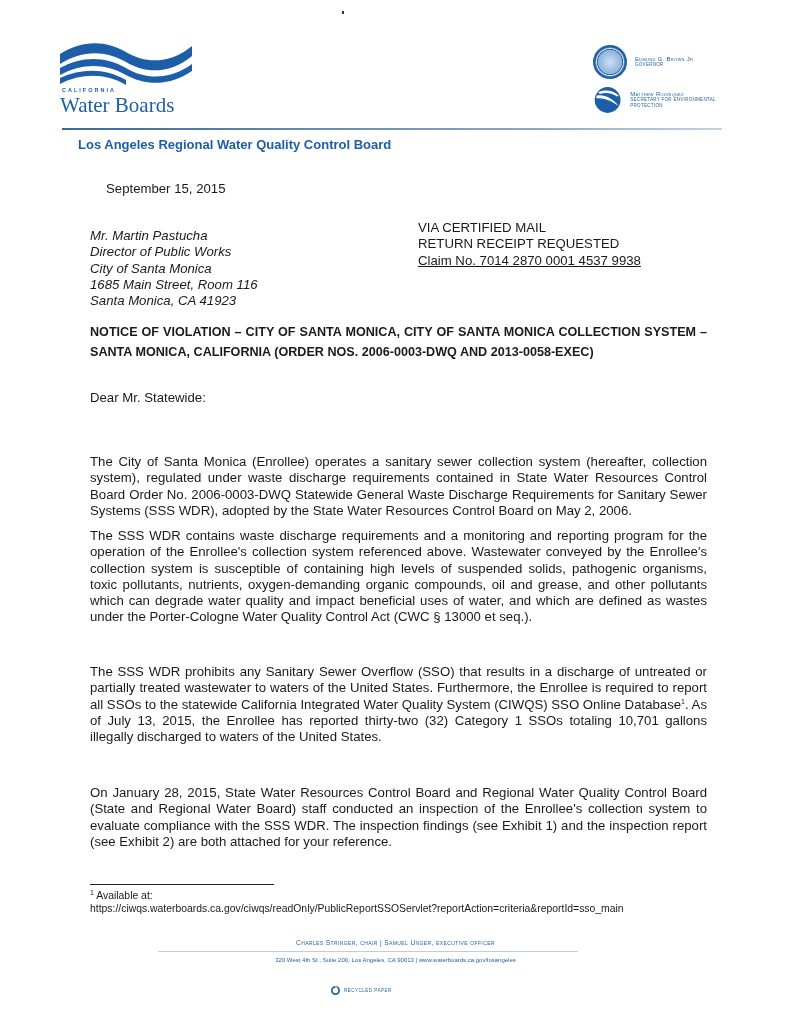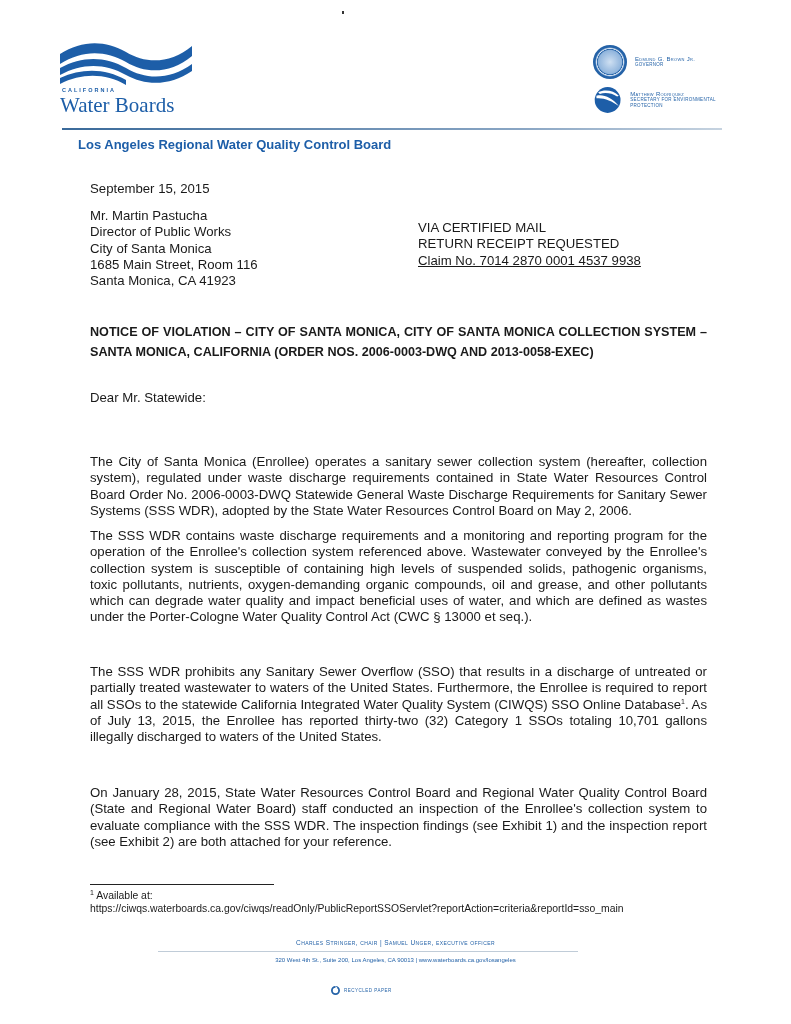--- a/index.html
+++ b/index.html
@@ -12,22 +12,22 @@
     .officials { left: 593px; top: 43px; width: 140px; }
     .official { display: flex; align-items: center; height: 38px; }
     .seal { width: 34px; height: 34px; border-radius: 50%; border: 2px solid #2563a8; box-sizing: border-box; background: radial-gradient(circle, #cfe0f2 0%, #8fb4dc 55%, #2563a8 60%, #e8f0fa 63%, #2563a8 70%); }
     .calepa { width: 34px; height: 34px; }
     .off-text { margin-left: 8px; line-height: 6px; }
     .off-name { font-size: 6px; color: #2563a8; font-variant: small-caps; letter-spacing: 0.3px; }
     .off-title { font-size: 4.5px; color: #2563a8; letter-spacing: 0.3px; text-transform: uppercase; }
     .hr-top { left: 62px; top: 128px; width: 660px; height: 1.5px; background: linear-gradient(90deg, #3a6a9a, #8aa6c4 70%, #c6d3e0); }
     .board-name { left: 66px; top: 137px; font-size: 13px; font-weight: bold; color: #1d5ea8; padding-left: 12px; }
     .text { font-size: 13.2px; line-height: 16.3px; color: #1a1a1a; }
-    .date { left: 90px; top: 181px; }
-    .addr { left: 90px; top: 208px; }
+    .date { left: 106px; top: 181px; }
+    .addr { left: 90px; top: 228px; font-style: italic; }
     .via { left: 418px; top: 220px; }
     .underline { text-decoration: underline; }
     .subject { left: 90px; top: 322px; width: 617px; font-weight: bold; font-size: 12.6px; line-height: 20px; text-align: justify; }
     .salutation { left: 90px; top: 390px; }
     .para { left: 90px; width: 617px; text-align: justify; }
     .p1 { top: 422px; margin-top: 32px; }
     .p2 { top: 528px; }
     .p3 { top: 664px; }
     .p4 { top: 785px; }
     .fn-rule { left: 90px; top: 884px; width: 184px; height: 1px; background: #222; }

